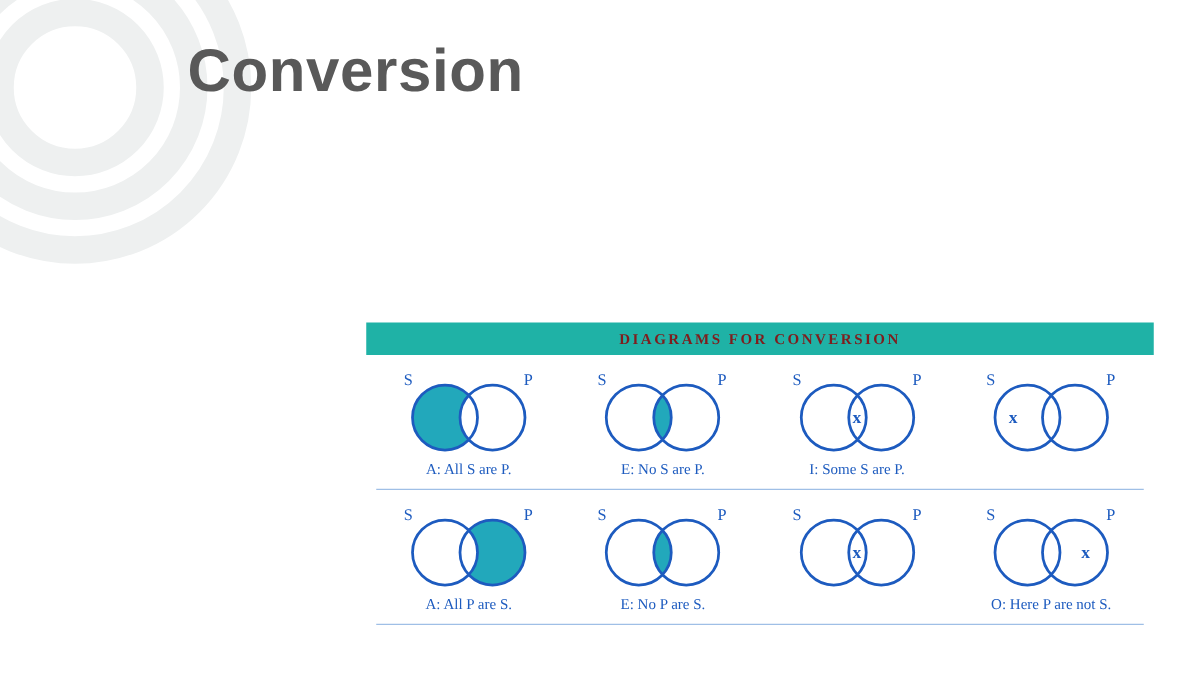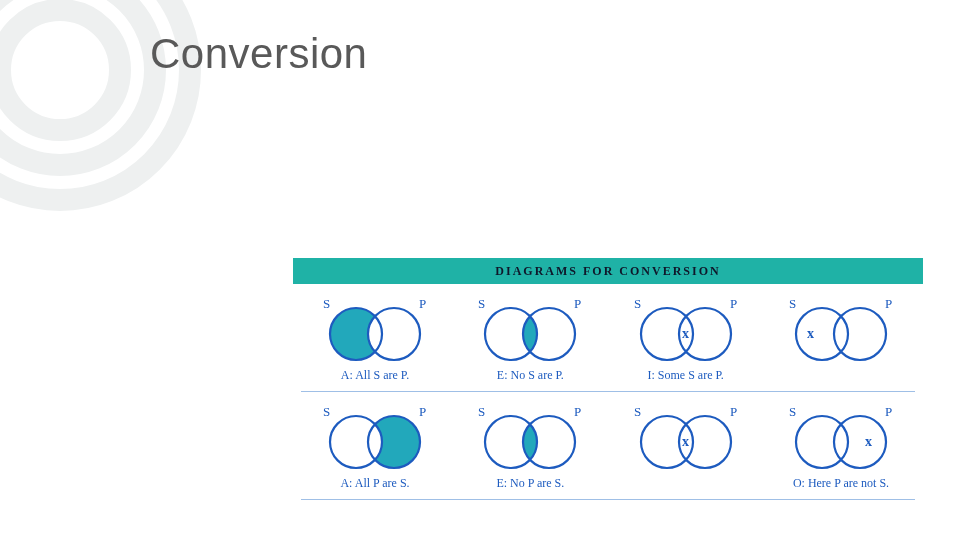--- a/index.html
+++ b/index.html
@@ -22,22 +22,22 @@
     stroke: #eef0f0;
     stroke-width: 22;
   }
   .slide {
     position: absolute;
     inset: 0;
     padding: 30px 30px 30px 150px;
     box-sizing: border-box;
   }
   h1.title {
-    font-size: 42px;
-    font-weight: 400;
+    font-size: 48px;
+    font-weight: 700;
     color: #595959;
     margin: 0 0 22px 0;
     letter-spacing: 0.5px;
   }
   .body-text p {
     font-size: 26px;
     line-height: 1.25;
     color: #000;
     margin: 0 0 6px 0;
   }
@@ -51,21 +51,21 @@
   
   .diagram {
     position: absolute;
     left: 293px;
     top: 258px;
     width: 630px;
     font-family: "Times New Roman", Georgia, serif;
   }
   .diagram .banner {
     background: #1fb2a6;
-    color: #0f172a;
+    color: #7f1d1d;
     text-align: center;
     font-size: 12px;
     letter-spacing: 2px;
     padding: 6px 0 5px 0;
     font-weight: 600;
   }
   .row {
     display: flex;
     justify-content: space-between;
     padding: 8px 8px 0 8px;

